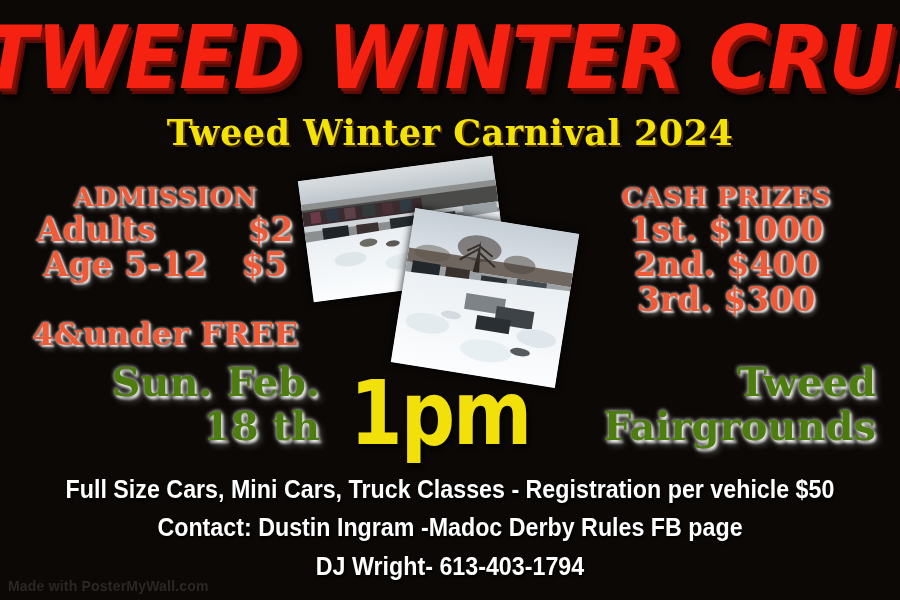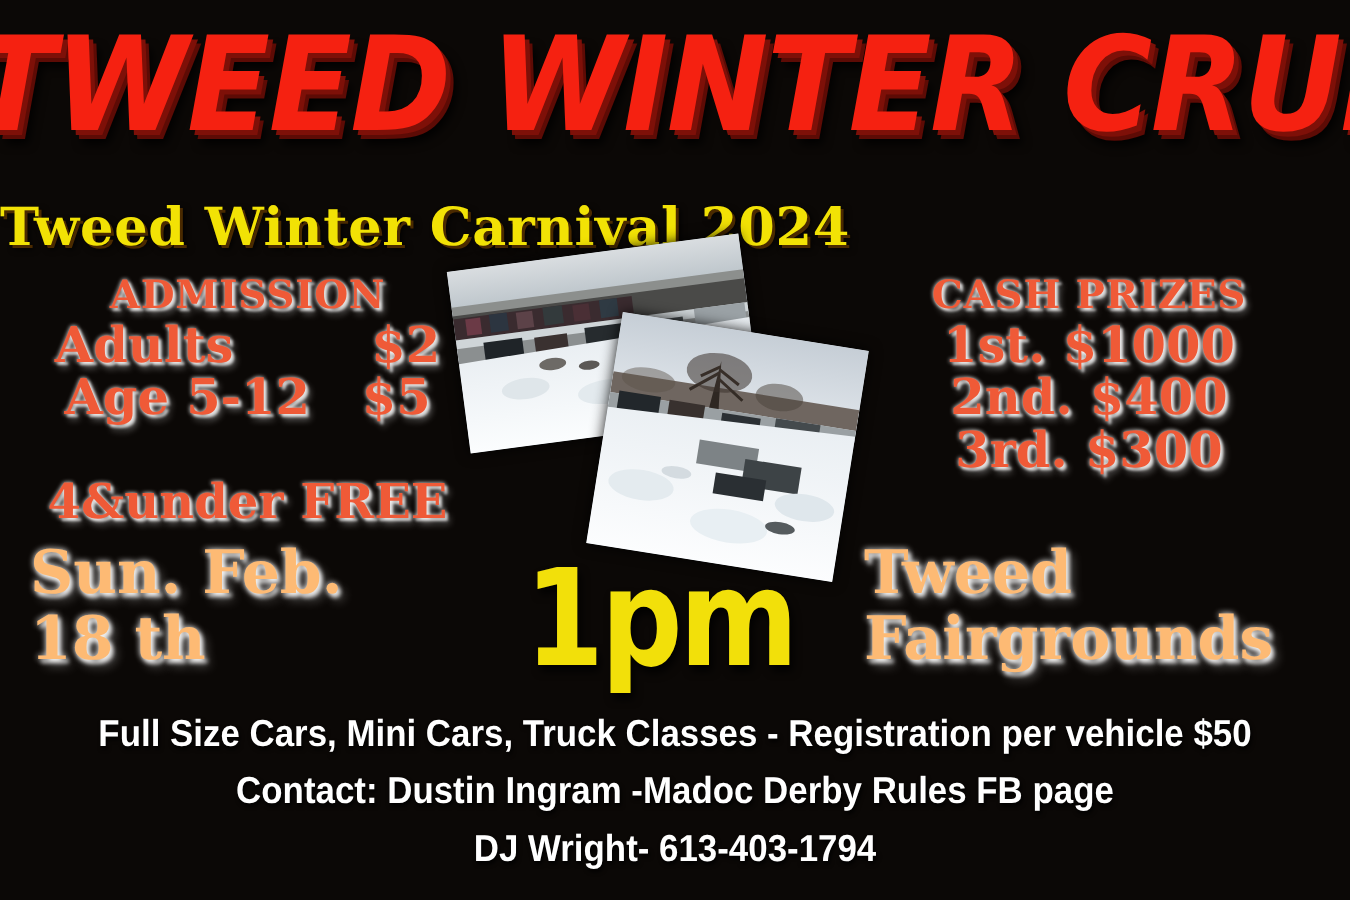--- a/index.html
+++ b/index.html
@@ -38,28 +38,28 @@
        7px 8px 6px rgba(0,0,0,0.85);
     white-space: nowrap;
     line-height: 1;
   }
 
   
   #subtitle {
     position: absolute;
     left: 0; top: 112px;
     width: 900px;
+    text-align: center;
     font-family: "DejaVu Serif", serif;
     font-weight: bold;
     font-size: 35px;
     color: #f2e205;
     letter-spacing: 0.5px;
     text-shadow: 2px 2px 0 #4a2a00, 3px 3px 4px rgba(0,0,0,0.9);
     white-space: nowrap;
-    margin-top: 19px;
   }
 
   
   .orange-col {
     position: absolute;
     font-family: "DejaVu Serif", serif;
     font-weight: bold;
     color: #ef5a37;
     text-align: center;
     line-height: 1.07;
@@ -77,22 +77,22 @@
   .spaced-row {
     display: block;
     white-space: pre;
   }
 
   
   .cyan {
     position: absolute;
     font-family: "DejaVu Serif", serif;
     font-weight: bold;
-    color: #fdba74;
-    text-align: left;
+    color: #4d7c0f;
+    text-align: right;
     line-height: 1.1;
     text-shadow:
        0 0 4px #ffffff,
        2px 3px 3px rgba(255,255,255,0.8),
        4px 5px 7px rgba(255,255,255,0.3);
   }
   #date-block { left: 20px;  top: 360px; width: 300px; font-size: 40px; }
   #venue-block{ left: 576px; top: 360px; width: 300px; font-size: 40px; }
 
   
@@ -268,14 +268,15 @@
     <div>Tweed</div>
     <div>Fairgrounds</div>
   </div>
 
   <div id="footer">
     <span class="fline">Full Size Cars, Mini Cars, Truck Classes - Registration per vehicle $50</span>
     <span class="fline">Contact: Dustin Ingram -Madoc Derby Rules FB page</span>
     <span class="fline">DJ Wright- 613-403-1794</span>
   </div>
 
+  <div id="watermark">Made with PosterMyWall.com</div>
 
 </div>
 
 </body></html>

